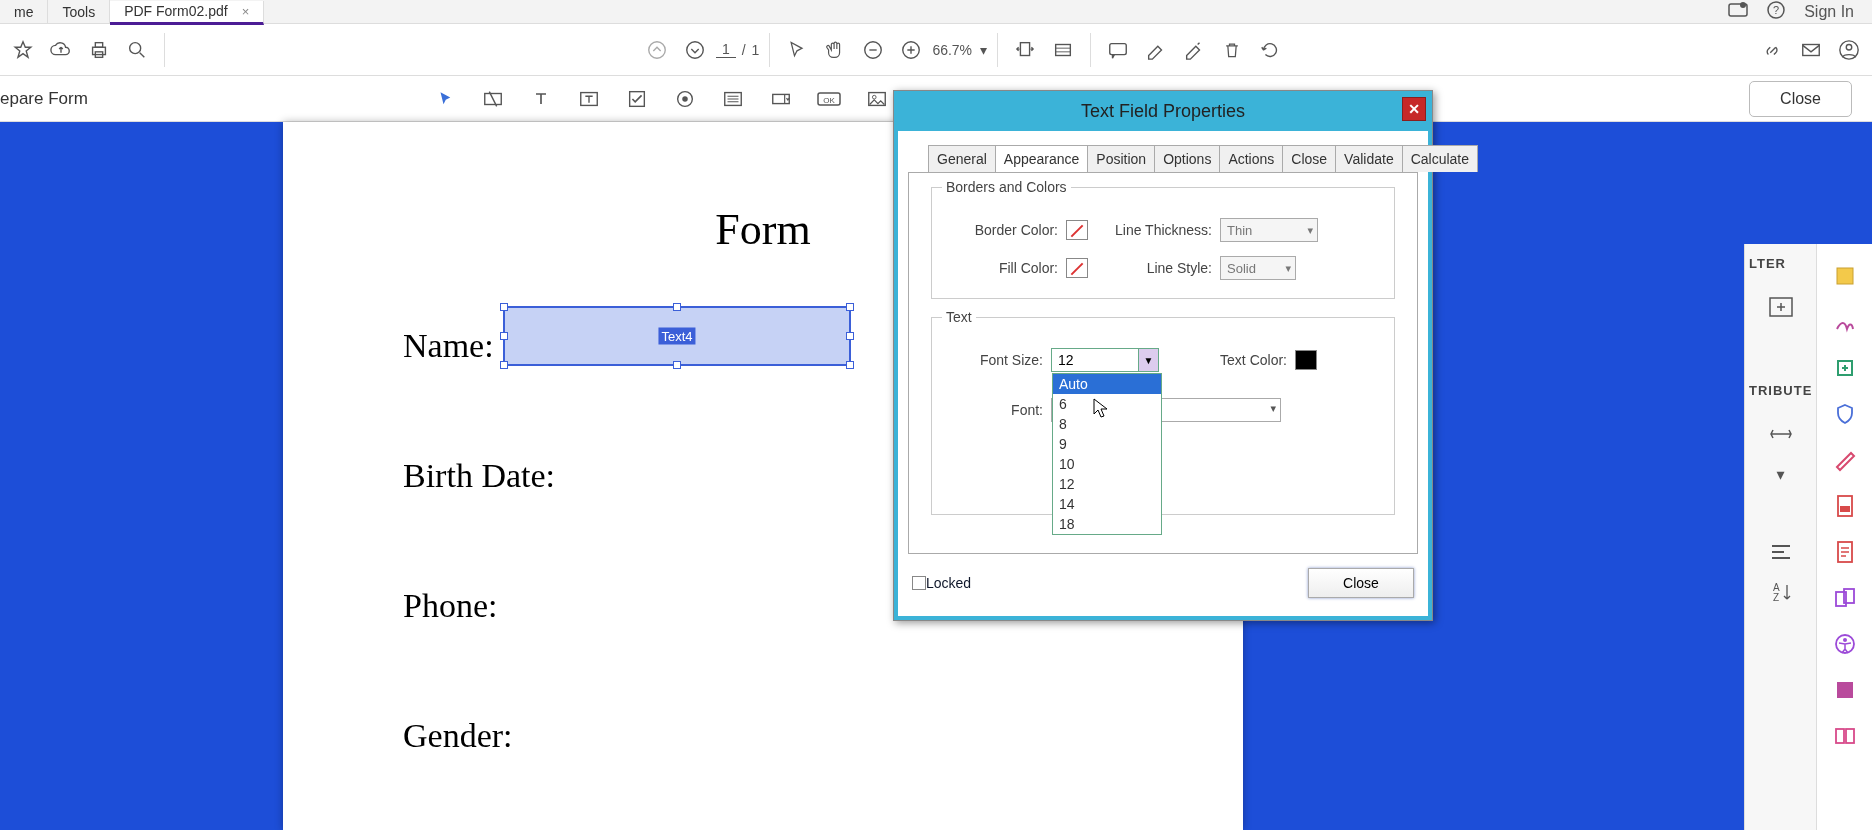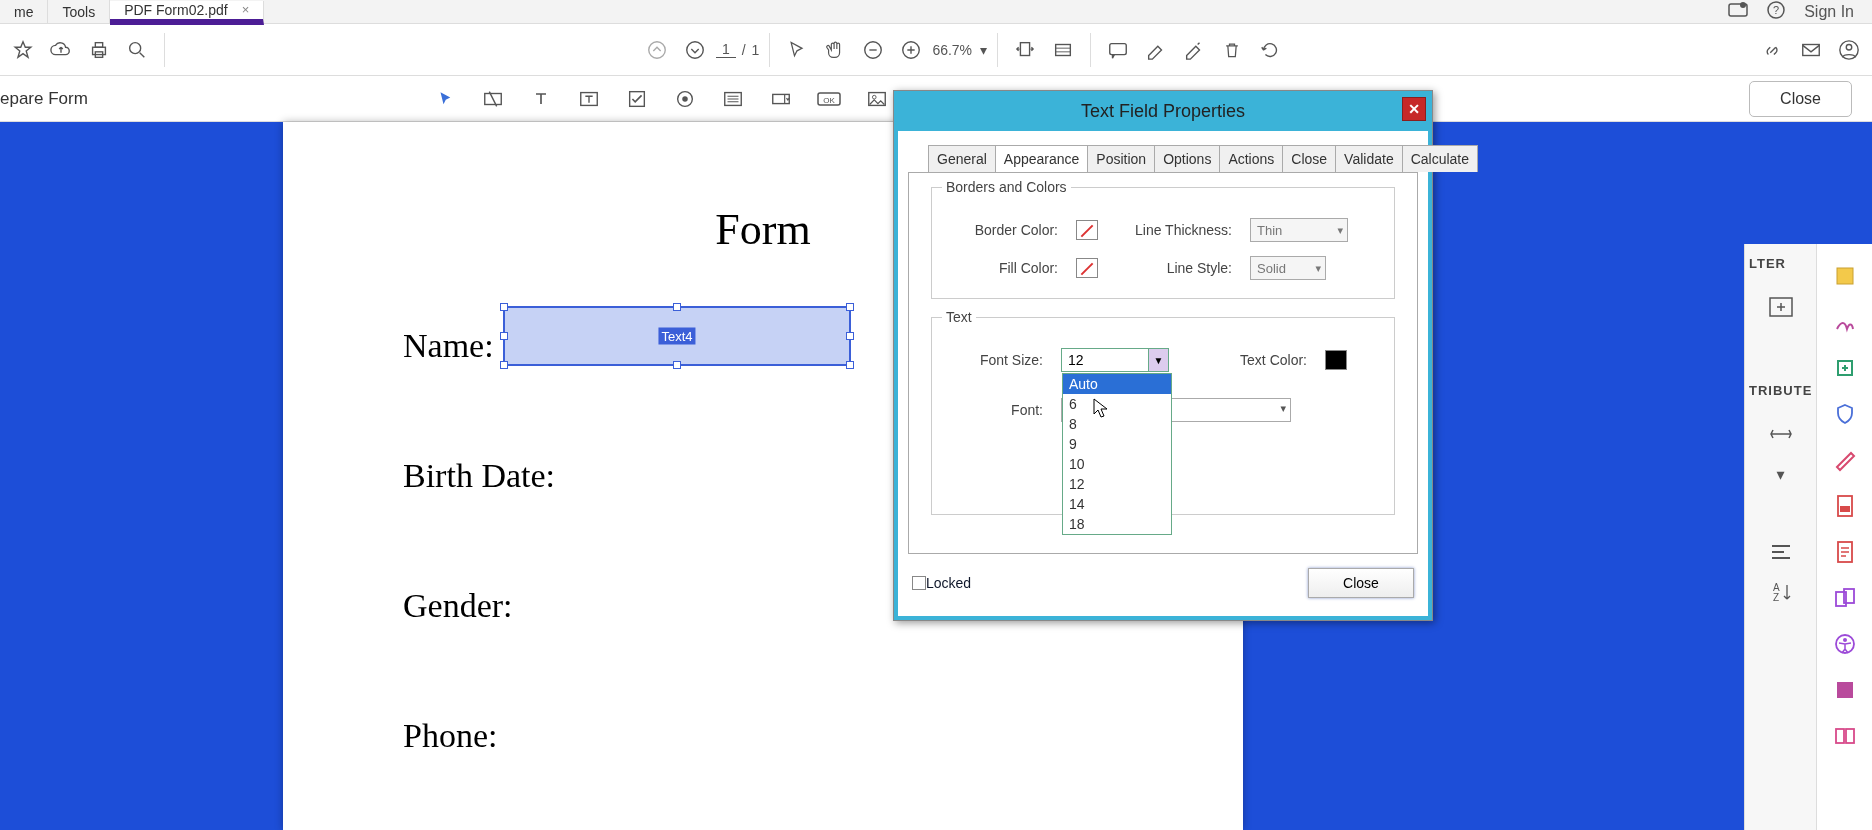--- a/index.html
+++ b/index.html
@@ -1,21 +1,21 @@
 <!DOCTYPE html>
 <html><head>
 <meta charset="utf-8">
 <style>
   * { box-sizing: border-box; margin: 0; padding: 0; font-family: "Segoe UI", Arial, sans-serif; }
   body { width: 1872px; height: 830px; background: #fff; overflow: hidden; position: relative; }
 
   
   .tabstrip { height: 24px; background: #f3f3f3; border-bottom: 1px solid #ddd; display: flex; align-items: center; }
   .tabstrip .tab { padding: 0 14px; height: 24px; display:flex; align-items:center; font-size: 14px; color:#333; border-right:1px solid #ddd; }
-  .tabstrip .tab.file { background:#fff; border-bottom:6px solid #4c1d95; position:relative; top:1px; }
+  .tabstrip .tab.file { background:#fff; border-bottom:3px solid #4c1d95; position:relative; top:1px; }
   .tabstrip .tab .x { margin-left:14px; color:#888; font-size:13px; cursor:pointer; }
   .tabstrip .spacer { flex:1; }
   .tabstrip .right { display:flex; gap:18px; align-items:center; padding-right:18px; }
   .tabstrip .right span { font-size:16px; color:#555; }
   .signin { font-size:16px; color:#333; }
 
   
   .toolbar { height: 52px; border-bottom:1px solid #ddd; display:flex; align-items:center; padding:0 6px; gap:4px; }
   .toolbar .sep { width:1px; height:34px; background:#ddd; margin:0 6px; }
   .tbtn { width:34px; height:34px; display:flex; align-items:center; justify-content:center; color:#555; font-size:18px; border-radius:3px; }
@@ -62,21 +62,21 @@
   .dialog .titlebar .ttl { font-size:18px; color:#222; }
   .dialog .titlebar .xbtn { position:absolute; right:6px; top:6px; width:24px; height:24px; background:#c62828; color:#fff; display:flex; align-items:center; justify-content:center; font-weight:bold; font-size:14px; border:1px solid #8a1e1e; }
   .dialog .body { background:#fff; padding:8px 10px 18px 10px; border:4px solid #3bb3d8; border-top:none; }
   .tabs { display:flex; margin:6px 0 0 20px; }
   .tabs .dtab { border:1px solid #aaa; border-bottom:none; padding:5px 8px; font-size:14px; background:#f0f0f0; color:#333; margin-right:-1px; }
   .tabs .dtab.active { background:#fff; position:relative; z-index:2; }
   .panel { border:1px solid #aaa; padding:14px 22px 20px 22px; }
 
   fieldset { border:1px solid #ccc; padding:12px 16px 18px 16px; margin-bottom:18px; }
   fieldset .legend { font-size:14px; color:#444; background:#fff; position:relative; top:-22px; left:-6px; padding:0 4px; display:inline-block; }
-  .row { display:flex; align-items:center; gap:18px; margin-bottom:14px; }
+  .row { display:flex; align-items:center; gap:8px; margin-bottom:14px; }
   .row:last-child{margin-bottom:0;}
   .lab { font-size:14px; color:#444; text-align:right; }
   .colorbtn { width:22px; height:20px; border:1px solid #888; background:#fff; position:relative; }
   .colorbtn.nocolor::after { content:""; position:absolute; left:2px; right:2px; top:50%; height:2px; background:#d33; transform:rotate(-45deg); }
   .colorbtn.black { background:#000; }
   .sel { height:24px; border:1px solid #aaa; background:#f5f5f5; font-size:13px; padding:0 20px 0 6px; color:#777; display:flex; align-items:center; position:relative; }
   .sel::after { content:"▾"; position:absolute; right:4px; color:#777; font-size:11px; }
   .combo { height:24px; border:1px solid #6a8; background:#fff; font-size:14px; padding:0 22px 0 6px; display:flex; align-items:center; position:relative; }
   .combo .arrow { position:absolute; right:0; top:0; width:20px; height:100%; background:#dce; border-left:1px solid #6a8; display:flex; align-items:center; justify-content:center; font-size:10px; }
   .dropdown { position:absolute; left:0; top:24px; width:110px; background:#fff; border:1px solid #6a8; z-index:60; }
@@ -328,22 +328,22 @@
   </div>
   <div class="flexsp"></div>
   <div class="closebtn">Close</div>
 </div>
 
 <div class="page-area">
   <div class="paper">
     <h1>Form</h1>
     <div class="fld first">Name:</div>
     <div class="fld">Birth Date:</div>
+    <div class="fld">Phone:</div>
     <div class="fld">Gender:</div>
-    <div class="fld">Phone:</div>
 
     <div class="selected-field">
       <div class="handle hTL"></div>
       <div class="handle hT"></div>
       <div class="handle hTR"></div>
       <div class="handle hL"></div>
       <div class="handle hR"></div>
       <div class="handle hBL"></div>
       <div class="handle hB"></div>
       <div class="handle hBR"></div>

